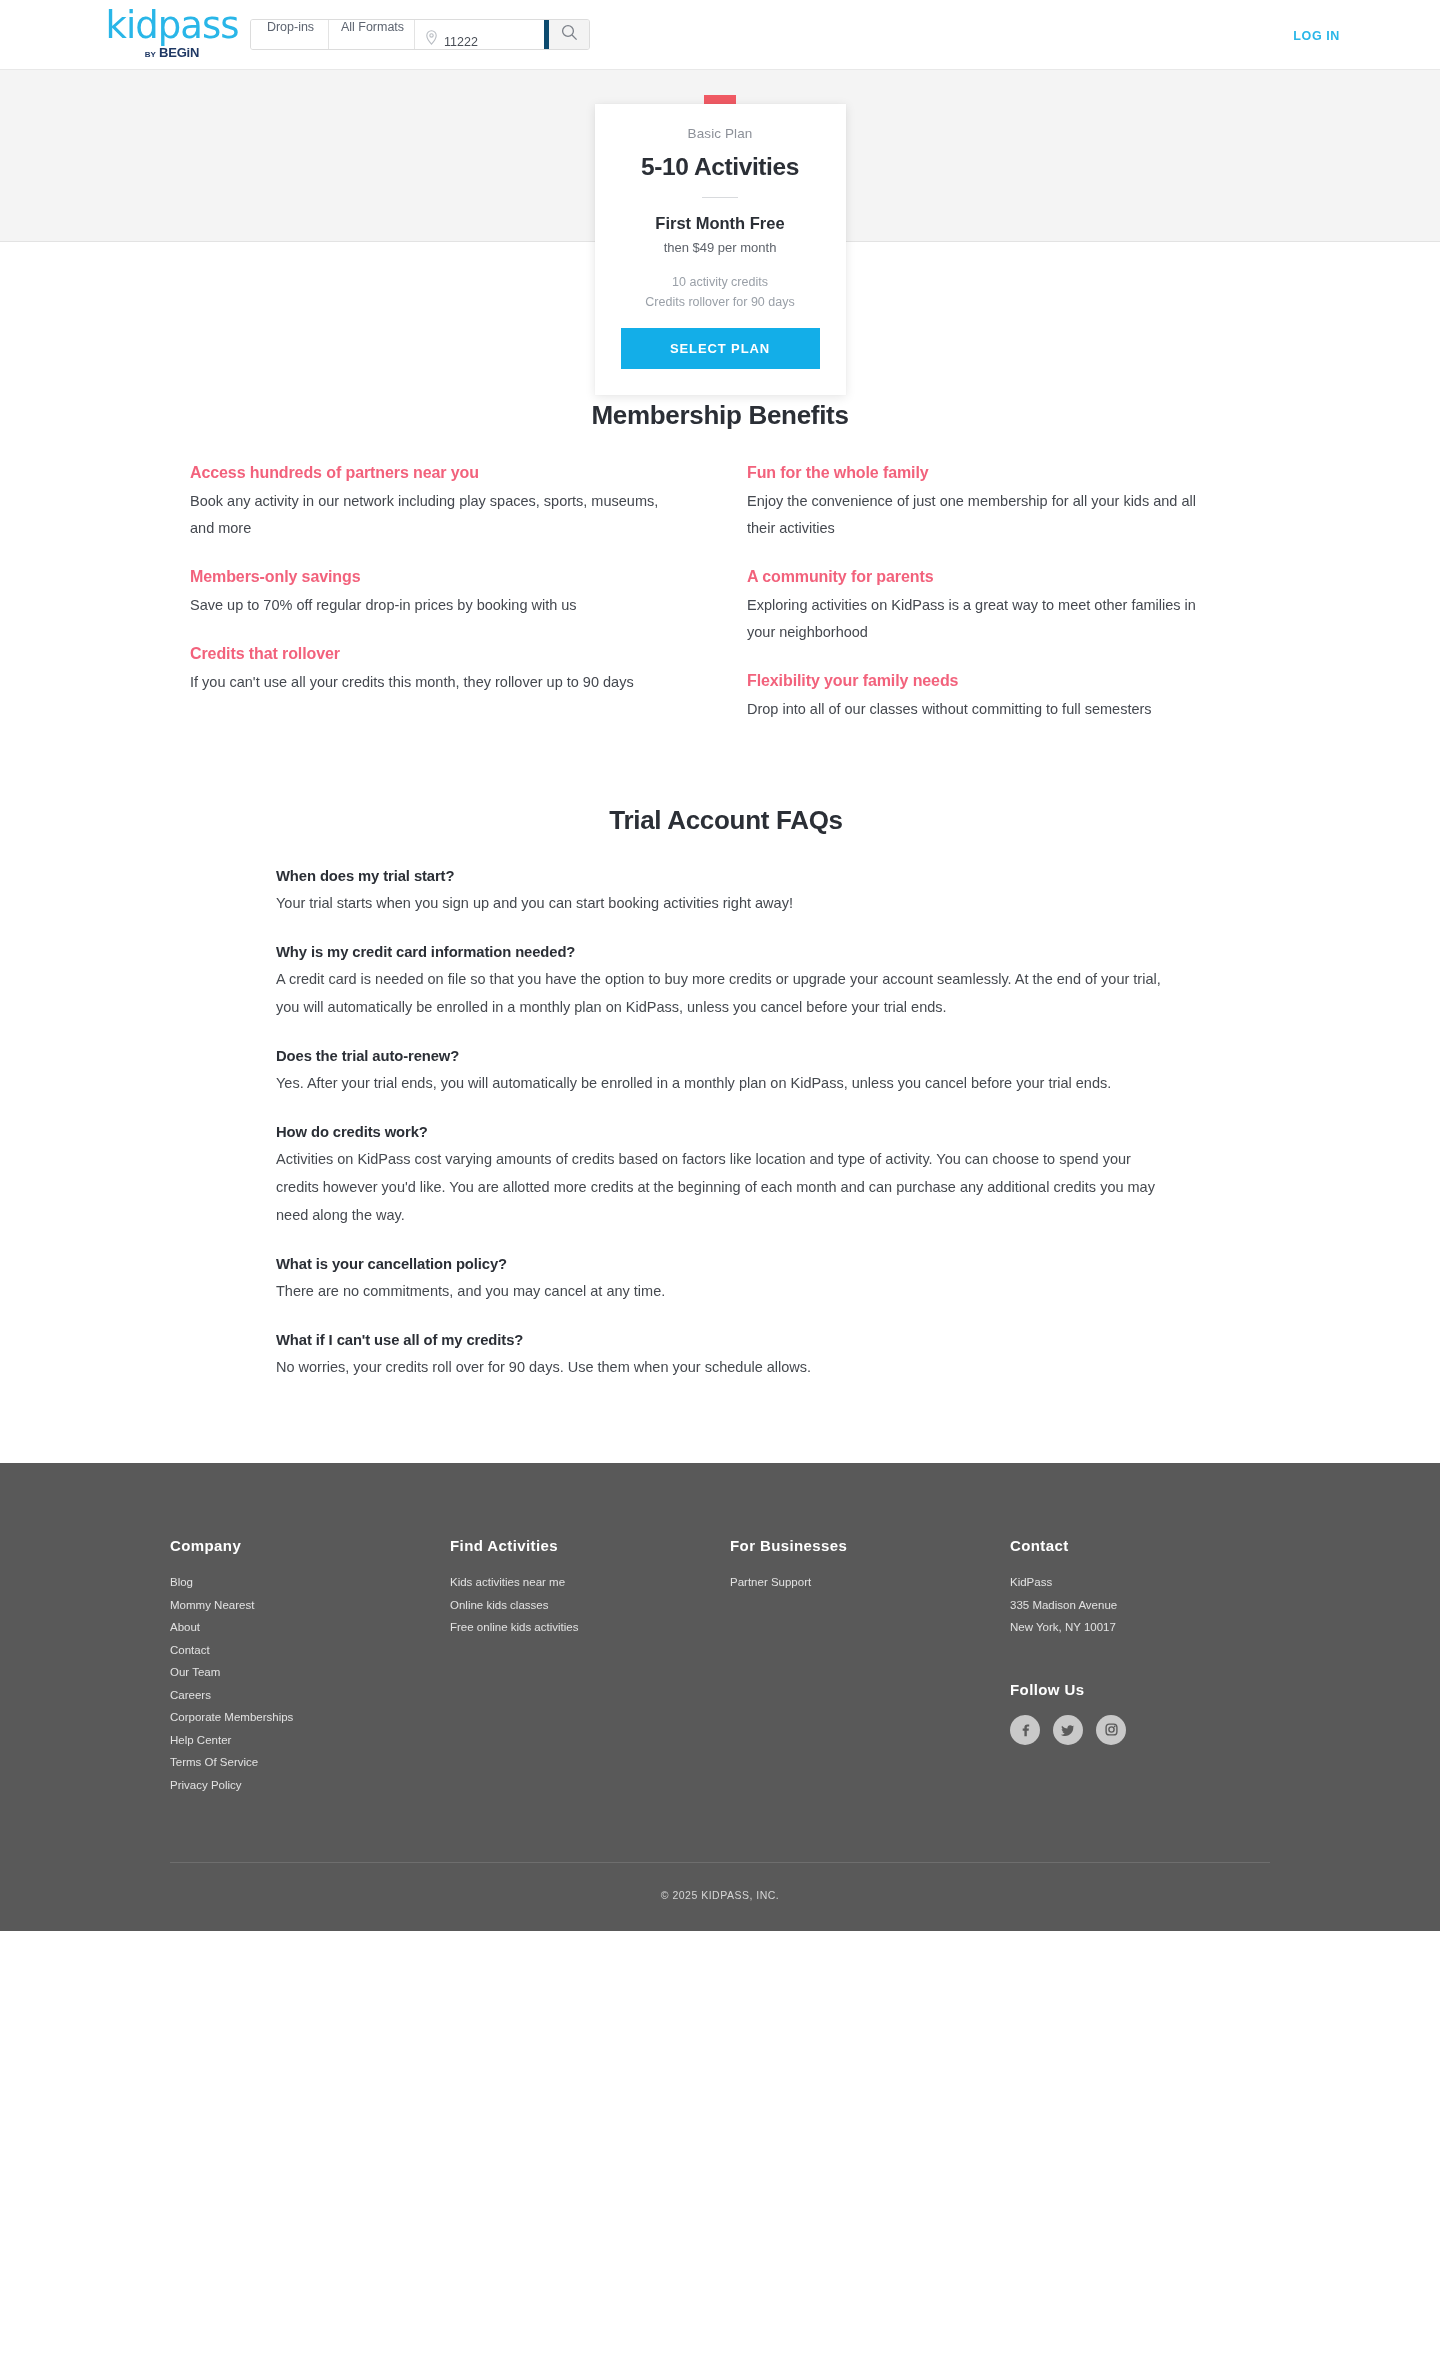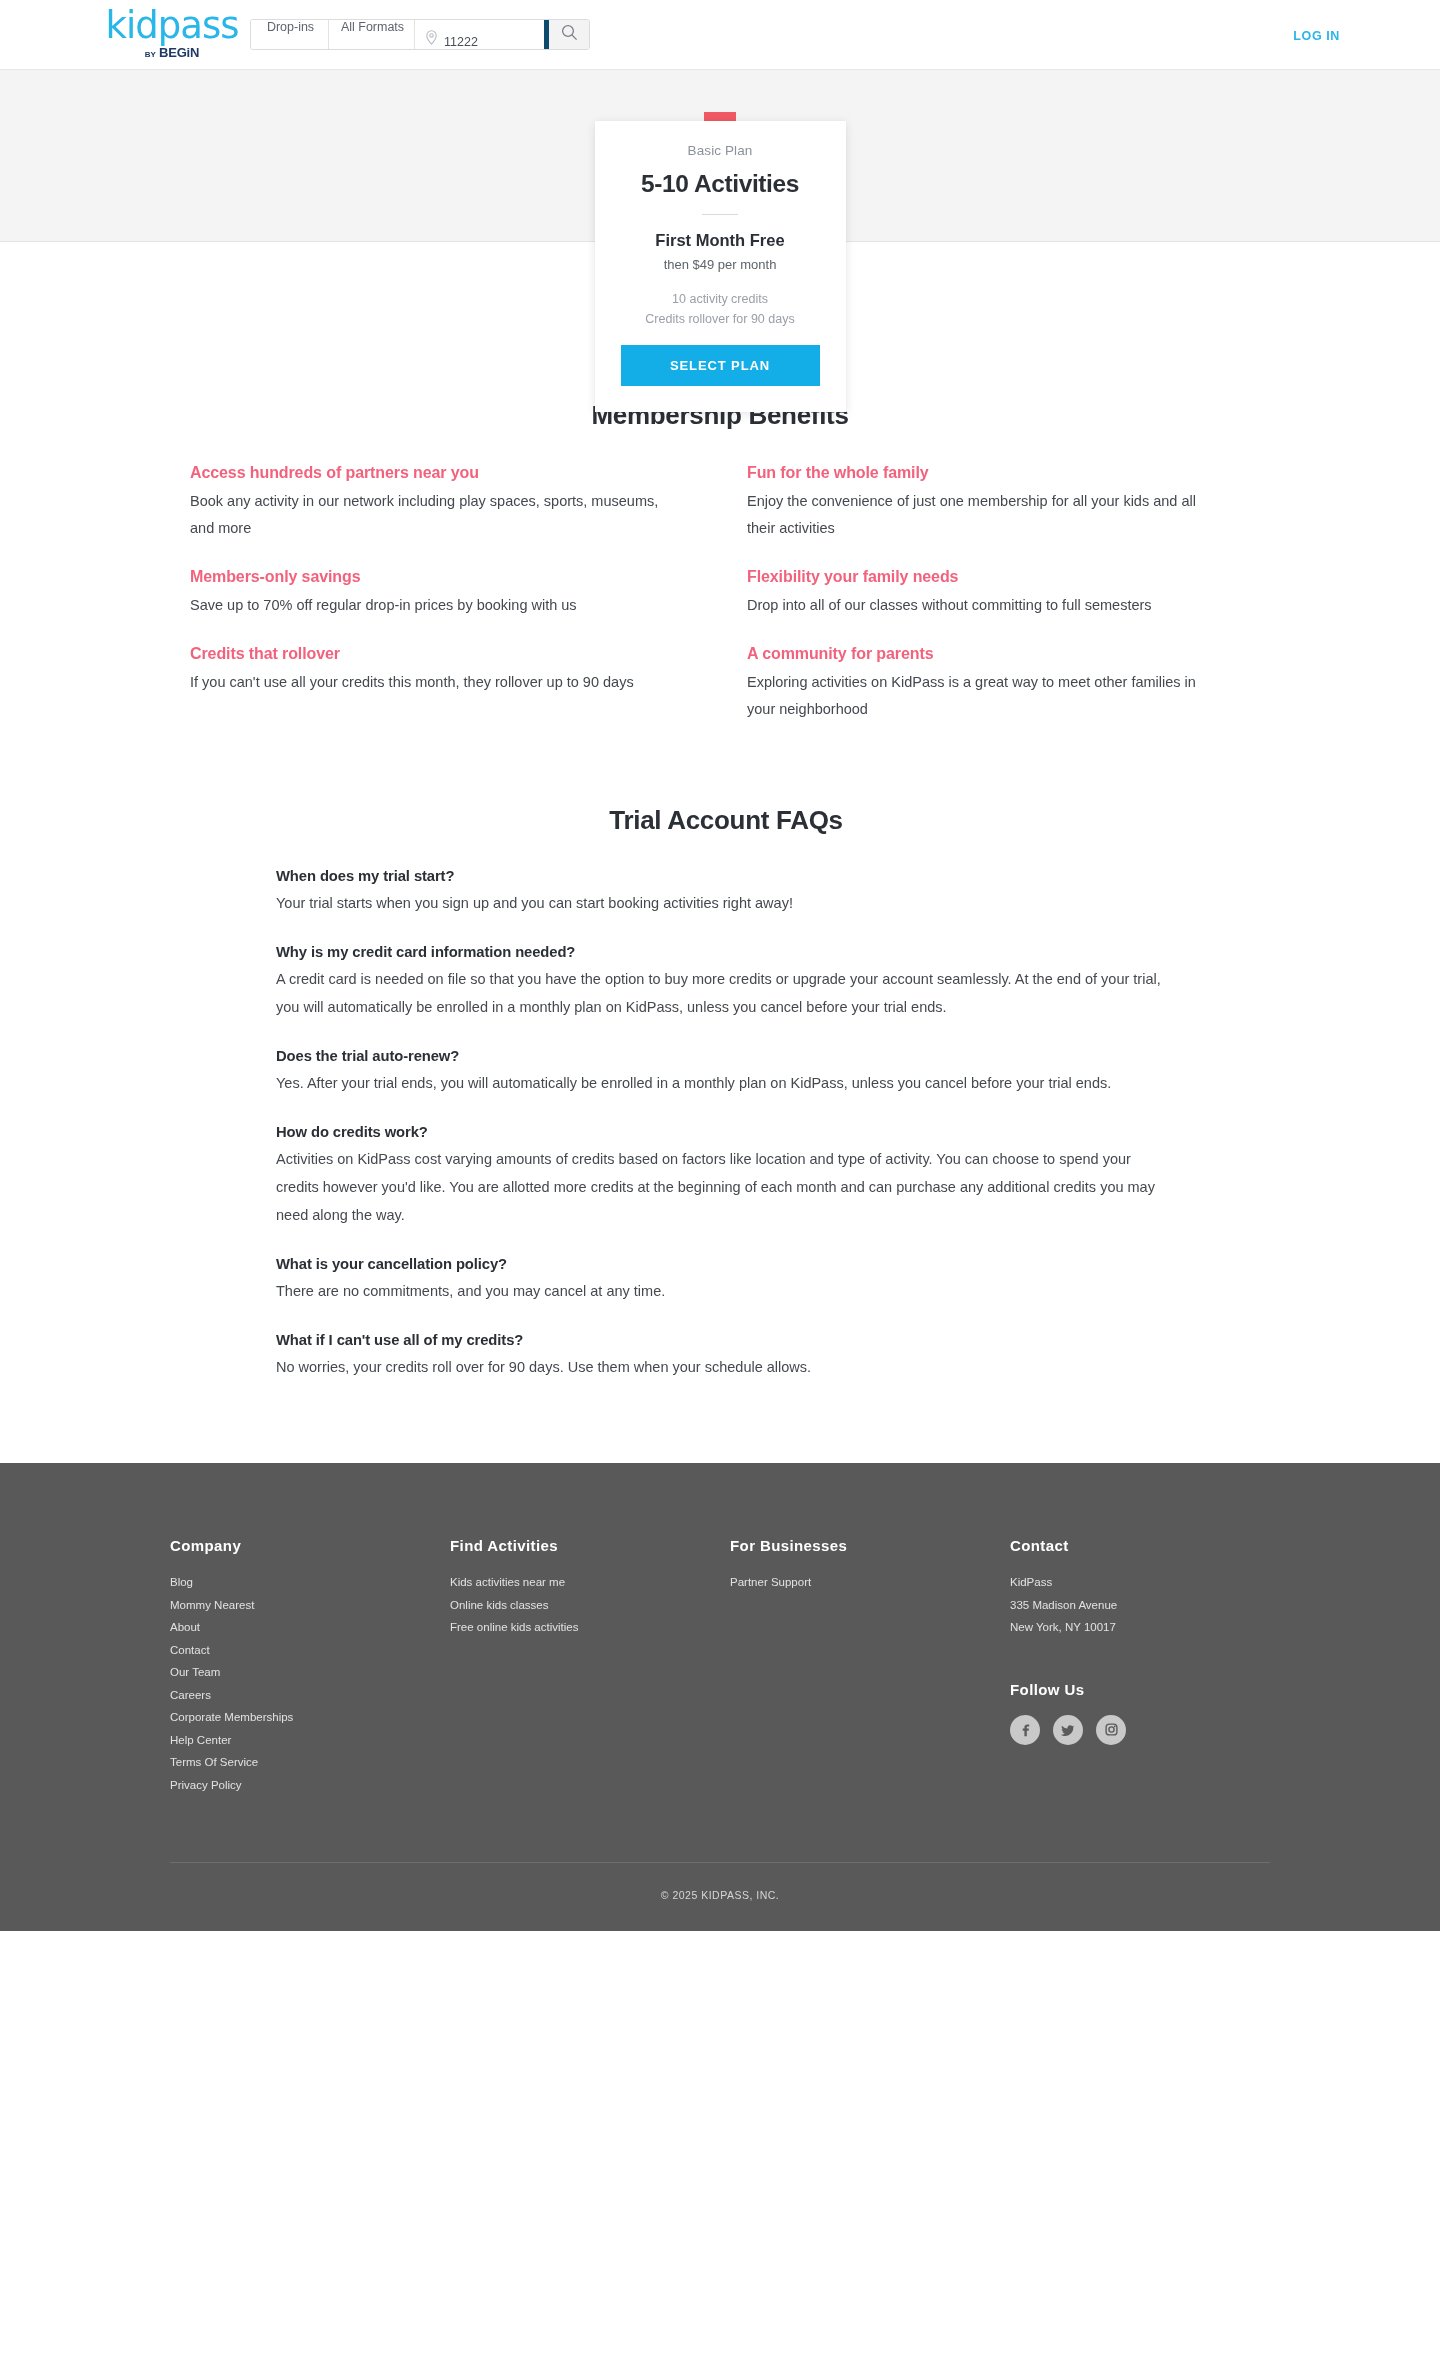--- a/index.html
+++ b/index.html
@@ -124,21 +124,21 @@
   .hero {
     height: 172px;
     background: #f4f4f4;
     border-bottom: 1px solid #e3e3e3;
     position: relative;
   }
 
   
   .card-wrap {
     position: absolute;
-    top: 121px;
+    top: 104px;
     left: 0;
     width: 100%;
     display: flex;
     justify-content: center;
     z-index: 20;
   }
   .card-stack { position: relative; width: 251px; }
   .card-tab {
     position: absolute;
     top: -9px;
@@ -398,26 +398,26 @@
         <div class="benefit-title">Credits that rollover</div>
         <div class="benefit-body">If you can't use all your credits this month, they rollover up to 90 days</div>
       </div>
     </div>
     <div class="bcol">
       <div class="benefit">
         <div class="benefit-title">Fun for the whole family</div>
         <div class="benefit-body">Enjoy the convenience of just one membership for all your kids and all their activities</div>
       </div>
       <div class="benefit">
+        <div class="benefit-title">A community for parents</div>
+        <div class="benefit-body">Exploring activities on KidPass is a great way to meet other families in your neighborhood</div>
+      </div>
+      <div class="benefit">
         <div class="benefit-title">Flexibility your family needs</div>
         <div class="benefit-body">Drop into all of our classes without committing to full semesters</div>
-      </div>
-      <div class="benefit">
-        <div class="benefit-title">A community for parents</div>
-        <div class="benefit-body">Exploring activities on KidPass is a great way to meet other families in your neighborhood</div>
       </div>
     </div>
   </div>
 </div>
 
 <div class="faq-section">
   <h2 class="section-heading">Trial Account FAQs</h2>
   <div class="faq-list">
     <div class="faq-item">
       <div class="faq-q">When does my trial start?</div>

